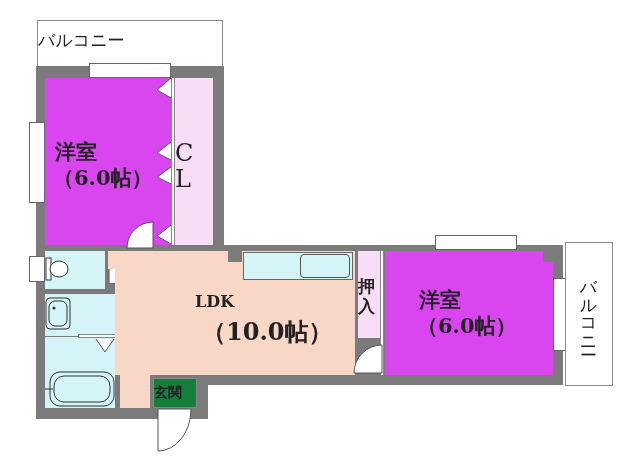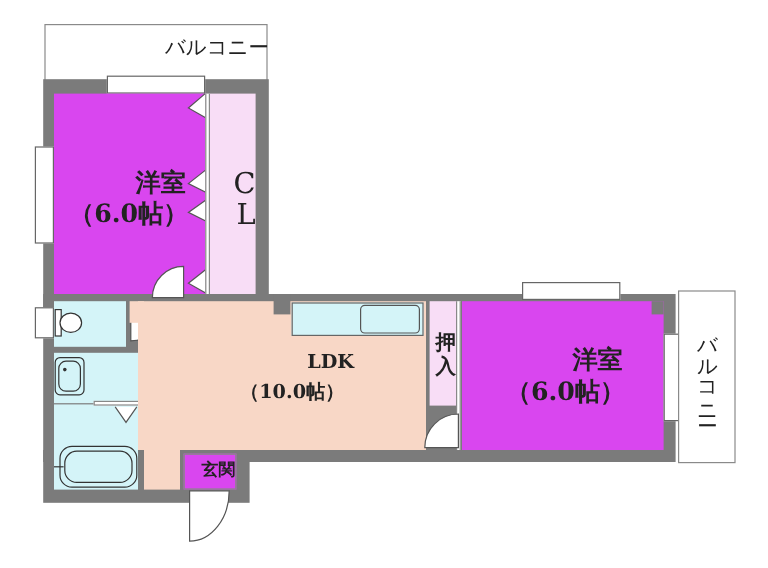--- a/index.html
+++ b/index.html
@@ -4,23 +4,23 @@
 <style>
   html, body { margin:0; padding:0; background:#ffffff; }
   body { width:640px; height:473px; position:relative; overflow:hidden; font-family:"DejaVu Serif", serif; }
   .abs { position:absolute; box-sizing:border-box; }
   .wall { background:#7b7b7b; }
   .balcony { background:#ffffff; border:1px solid #8a8a8a; }
   .yellow { background:#d946ef; }
   .pink { background:#f8ddf6; }
   .peach { background:#f8d7c6; }
   .blue { background:#d4f4f8; }
-  .white { background:#d946ef; }
+  .white { background:#15803d; }
   .win { background:#ffffff; border:1px solid #666; }
-  .label { color:#222; font-weight:bold; text-align:right; line-height:1.15; white-space:nowrap; }
+  .label { color:#222; font-weight:bold; text-align:left; line-height:1.15; white-space:nowrap; }
   svg { position:absolute; overflow:visible; }
 </style>
 </head>
 <body>
 
 <div class="abs balcony" style="left:37px;top:20px;width:186px;height:48px;">
   <div class="abs label" style="left:0;top:10px;width:186px;font-size:17px;font-weight:normal;font-family:'DejaVu Sans',sans-serif;">バルコニー</div>
 </div>
 
 <div class="abs wall" style="left:36px;top:66px;width:188px;height:190px;"></div>
@@ -83,21 +83,21 @@
   <rect x="5" y="1" width="64" height="34" rx="10" fill="#d4f4f8" stroke="#333" stroke-width="1"></rect>
   <rect x="9" y="5" width="56" height="26" rx="10" fill="#d4f4f8" stroke="#333" stroke-width="1"></rect>
   <line x1="0" y1="18" x2="8" y2="18" stroke="#333"></line>
 </svg>
 
 <div class="abs peach" style="left:115px;top:251px;width:240px;height:124px;"></div>
 <div class="abs peach" style="left:108px;top:251px;width:12px;height:18px;"></div>
 <div class="abs peach" style="left:120px;top:370px;width:30px;height:38px;"></div>
 <div class="abs wall" style="left:228px;top:245px;width:14px;height:17px;"></div>
 <div class="abs label" style="left:195px;top:293px;width:100px;font-size:16px;font-weight:bold;">LDK</div>
-<div class="abs label" style="left:177px;top:318px;width:110px;font-size:16px;">（10.0帖）</div>
+<div class="abs label" style="left:202px;top:318px;width:110px;font-size:24px;">（10.0帖）</div>
 
 <div class="abs blue" style="left:243px;top:252px;width:110px;height:28px;border:1px solid #666;"></div>
 <div class="abs" style="left:300px;top:254px;width:50px;height:24px;border:1px solid #555;border-radius:4px;background:#d4f4f8;"></div>
 
 <div class="abs pink" style="left:358px;top:251px;width:22px;height:87px;">
   <div class="abs label" style="left:0;top:26px;width:22px;font-size:17px;">押</div>
   <div class="abs label" style="left:0;top:46px;width:22px;font-size:17px;">入</div>
 </div>
 <div class="abs" style="left:380px;top:251px;width:4px;height:124px;background:#fff;border-left:1px solid #888;border-right:1px solid #888;"></div>
 <svg style="left:353px;top:342px;" width="30" height="32">

